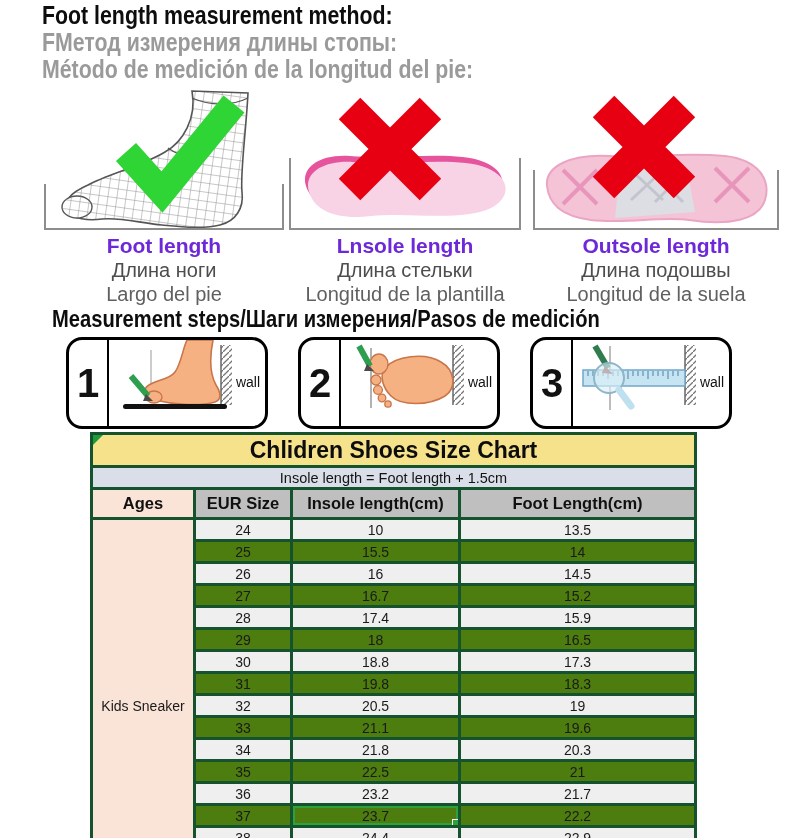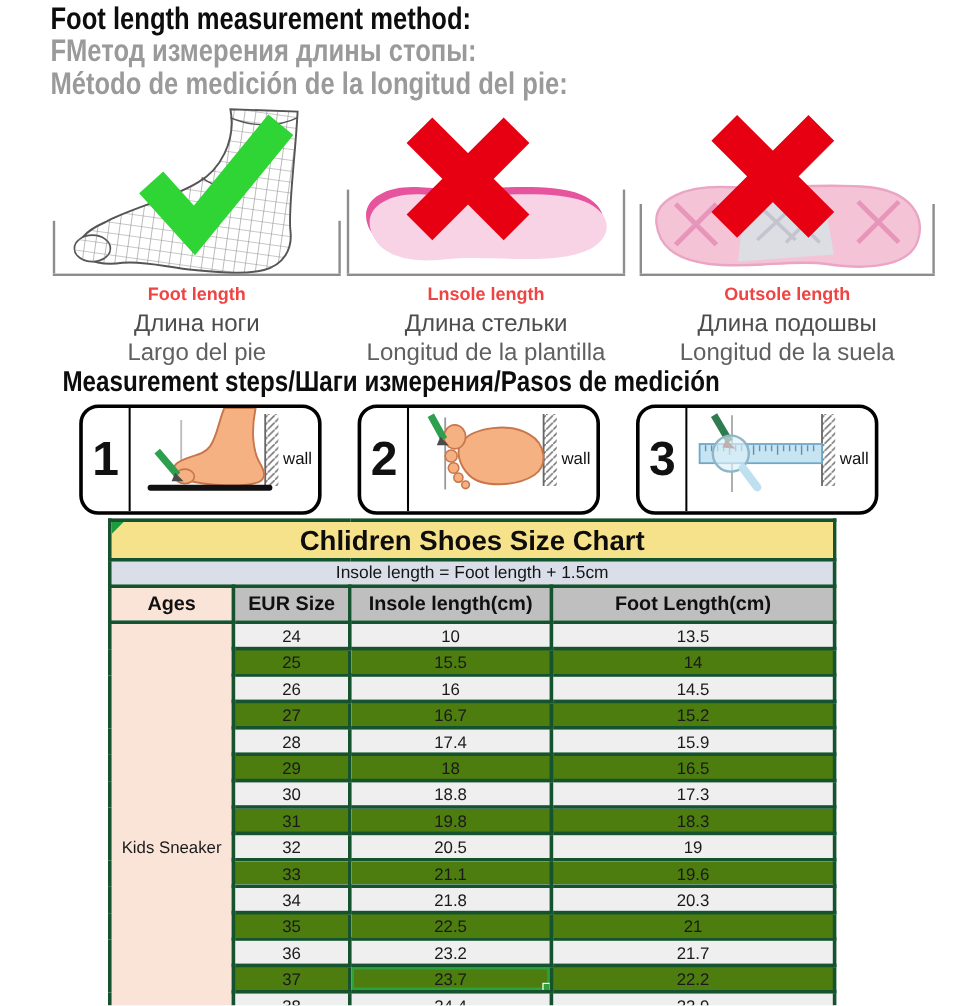--- a/index.html
+++ b/index.html
@@ -18,21 +18,21 @@
   .fig-foot{left:38px;width:252px;}
   .fig-insole{left:283px;width:244px;}
   .fig-outsole{left:527px;width:258px;}
   .fig-art{position:absolute;}
   .measure{position:absolute;bottom:76px;left:6px;right:6px;height:44px;
            border-bottom:2px solid #8d8d8d;}
   .measure::before,.measure::after{content:'';position:absolute;bottom:0;width:2px;background:#8d8d8d;height:100%;}
   .measure::before{left:0;} .measure::after{right:0;}
   .fig-insole .measure{height:70px;} .fig-outsole .measure{height:58px;}
   .fig-labels{position:absolute;left:0;right:0;bottom:0;text-align:center;line-height:24px;}
-  .fig-labels .en{font-size:15px;font-weight:bold;color:#ef4444;}
+  .fig-labels .en{font-size:21px;font-weight:bold;color:#6d28d9;}
   .fig-labels .ru{font-size:20px;color:#4d4d4d;}
   .fig-labels .es{font-size:20px;color:#606060;}
   .xmark{position:absolute;z-index:3;}
 
   
   .steps-title{position:absolute;left:30px;top:305px;font-size:24px;font-weight:bold;color:#0d0d0d;white-space:nowrap;margin-left:22px;}
   .steps-title .cond{display:inline-block;transform:scaleX(.84);transform-origin:0 50%;}
   .steps-row{position:absolute;left:66px;top:337px;display:flex;gap:30px;}
   .step-box{position:relative;width:196px;height:86px;border:3px solid #000;border-radius:16px;
             background:#fff;display:flex;align-items:stretch;}

